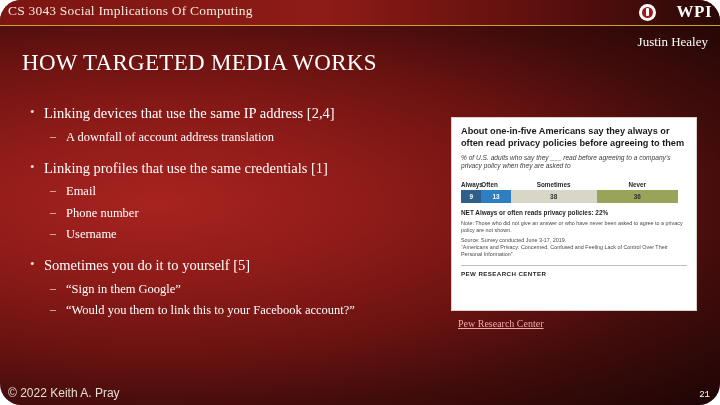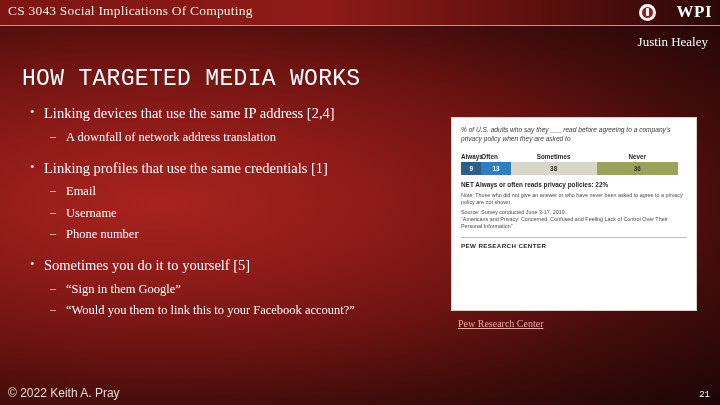--- a/index.html
+++ b/index.html
@@ -11,20 +11,21 @@
     height: 405px;
     overflow: hidden;
     font-family: "Liberation Serif", serif;
   }
   .slide {
     position: relative;
     width: 720px;
     height: 405px;
     background: radial-gradient(ellipse at 22% 50%, #a8231f 0%, #8d1b18 28%, #6b1311 52%, #400c0b 74%, #1d0505 100%);
     overflow: hidden;
+    border-radius: 21px;
   }
   
   .header-band {
     position: absolute;
     left: 0; top: 0;
     width: 720px; height: 25px;
     background: linear-gradient(to right, #7c1512 0%, #8e1b17 45%, #5d100e 75%, #2a0807 100%);
     border-bottom: 1px solid #c9a227;
   }
   .header-title {
@@ -79,22 +80,21 @@
     font-size: 13px;
     color: #ffffff;
     font-family: "Liberation Serif", serif;
   }
   .slide-title {
     position: absolute;
     left: 22px; top: 50px;
     font-size: 23px;
     color: #ffffff;
     letter-spacing: 0.3px;
-    font-family: Liberation Mono, monospace;
-    margin-top: 16px;
+    font-family: Liberation Serif, serif;
   }
   
   .content {
     position: absolute;
     left: 28px; top: 100px;
     width: 410px;
   }
   .bullet-l1 {
     position: relative;
     color: #ffffff;
@@ -248,40 +248,41 @@
   </div>
 
   <div class="author">Justin Healey</div>
 
   <div class="slide-title">HOW TARGETED MEDIA WORKS</div>
 
   <div class="content">
 
     <div class="grp">
       <div class="bullet-l1">Linking devices that use the same IP address [2,4]</div>
-      <div class="bullet-l2">A downfall of network address translation</div>
+      <div class="bullet-l2">A downfall of account address translation</div>
     </div>
 
     <div class="grp">
       <div class="bullet-l1">Linking profiles that use the same credentials [1]</div>
       <div class="bullet-l2">Email</div>
+      <div class="bullet-l2">Phone number</div>
       <div class="bullet-l2">Username</div>
-      <div class="bullet-l2">Phone number</div>
     </div>
 
     <div class="grp">
       <div class="bullet-l1">Sometimes you do it to yourself [5]</div>
       <div class="bullet-l2">“Sign in them Google”</div>
       <div class="bullet-l2">“Would you them to link this to your Facebook account?”</div>
     </div>
 
   </div>
 
   <div class="chart-card">
     <div class="chart-inner">
+      <div class="chart-title">About one-in-five Americans say they always or often read privacy policies before agreeing to them</div>
       <div class="chart-sub">% of U.S. adults who say they ___ read before agreeing to a company's privacy policy when they are asked to</div>
 
       <div class="chart-labels">
         <span style="width:9%; text-align:left;">Always</span>
         <span style="width:13%; text-align:left;">Often</span>
         <span style="width:38%; text-align:center;">Sometimes</span>
         <span style="width:36%; text-align:center;">Never</span>
       </div>
 
       <div class="chart-bar">

